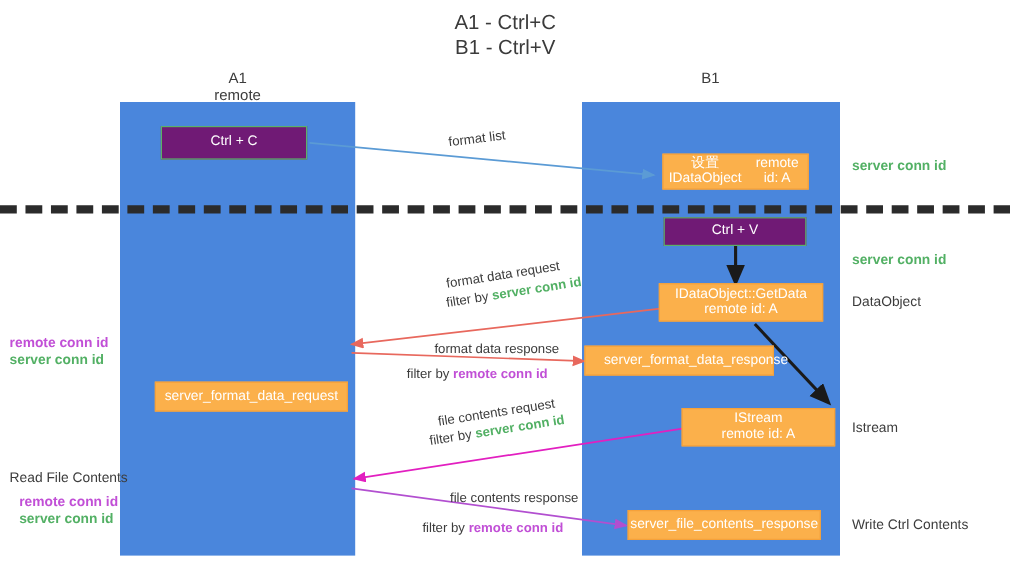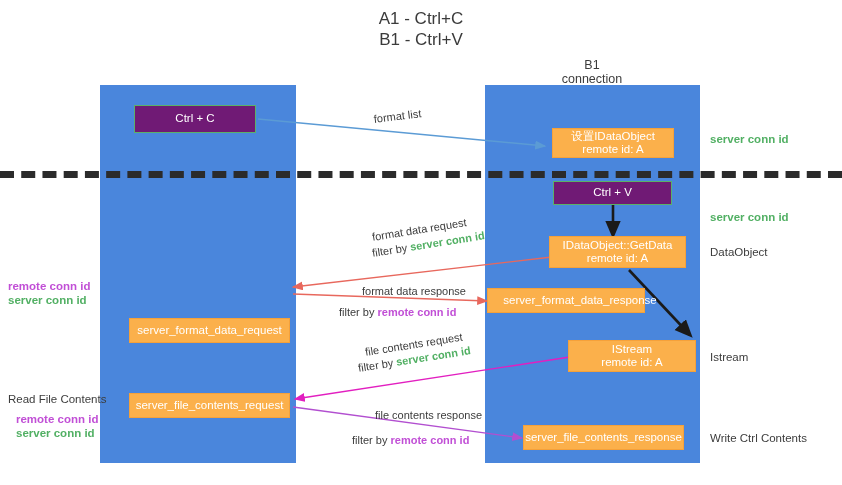--- a/index.html
+++ b/index.html
@@ -45,23 +45,26 @@
 </head>
 <body>
 
 <div id="stage">
 
   <div class="title">
     <span>A1 - Ctrl+C</span><br>
     <span>B1 - Ctrl+V</span>
   </div>
 
+  <div class="col-head" style="left:118px;top:58px;width:160px;">
+    <span>A1</span>
+    <span class="l2">remote</span>
+  </div>
   <div class="col-head" style="left:512px;top:58px;width:160px;">
     <span>B1</span>
-    <span class="l2">connection</span>
   </div>
 
   <div class="lane lane-a"></div>
   <div class="lane lane-b"></div>
 
   <svg class="arrows" viewBox="0 0 842 485">
     <defs>
       <marker id="ah-blue" markerWidth="9" markerHeight="9" refX="7" refY="3.2" orient="auto">
         <path d="M0,0 L8,3.2 L0,6.4 z" fill="#5b9bd5"></path>
       </marker>
@@ -97,25 +100,22 @@
   <div class="divider"></div>
 
   <div class="box green" style="left:134px;top:105px;width:122px;height:28px;">
     <span>Ctrl + C</span>
   </div>
 
   <div class="box orange" style="left:129px;top:277px;width:161px;height:25px;margin-top:41px;">
     <span>server_format_data_request</span>
   </div>
 
-  <div class="box orange" style="left:129px;top:393px;width:161px;height:25px;">
-    <span>server_file_contents_request</span>
-  </div>
 
-  <div class="box orange" style="left:552px;top:128px;width:122px;height:30px;flex-direction:column;">
+  <div class="box orange" style="left:552px;top:128px;width:122px;height:30px;">
     <span>设置IDataObject</span>
     <span>remote id: A</span>
   </div>
 
   <div class="box green" style="left:553px;top:181px;width:119px;height:24px;">
     <span>Ctrl + V</span>
   </div>
 
   <div class="box orange" style="left:549px;top:236px;width:137px;height:32px;flex-direction:column;">
     <span>IDataObject::GetData</span>

